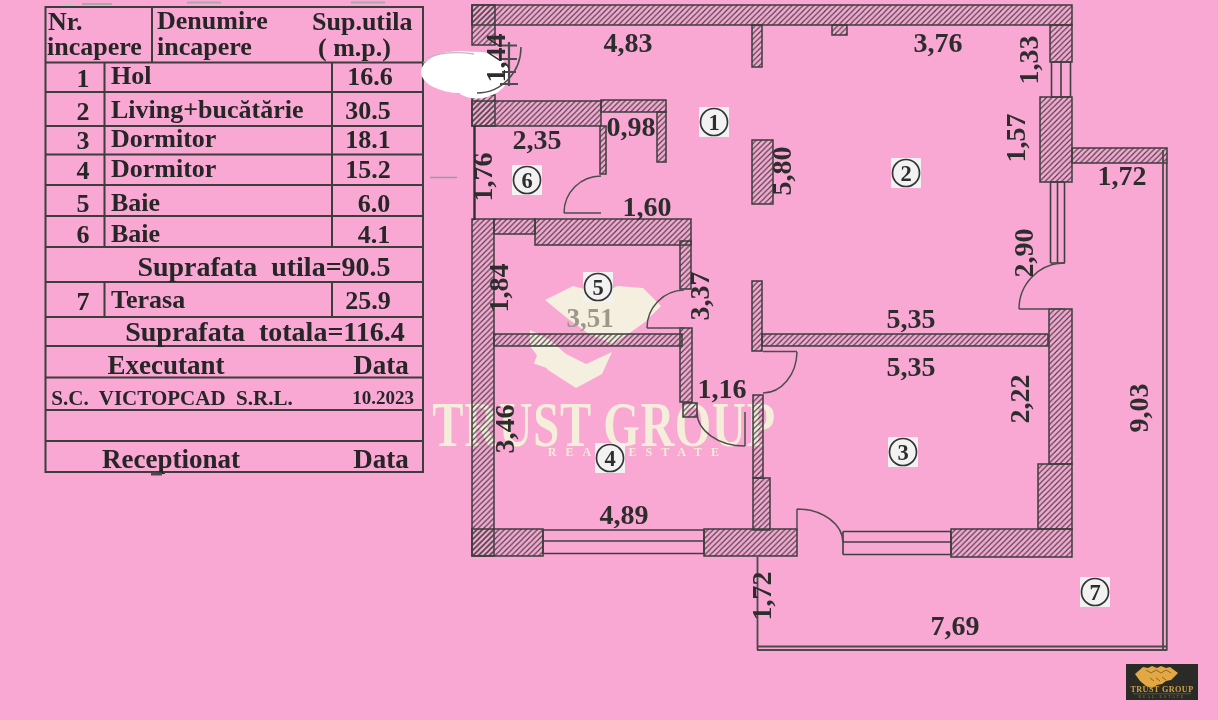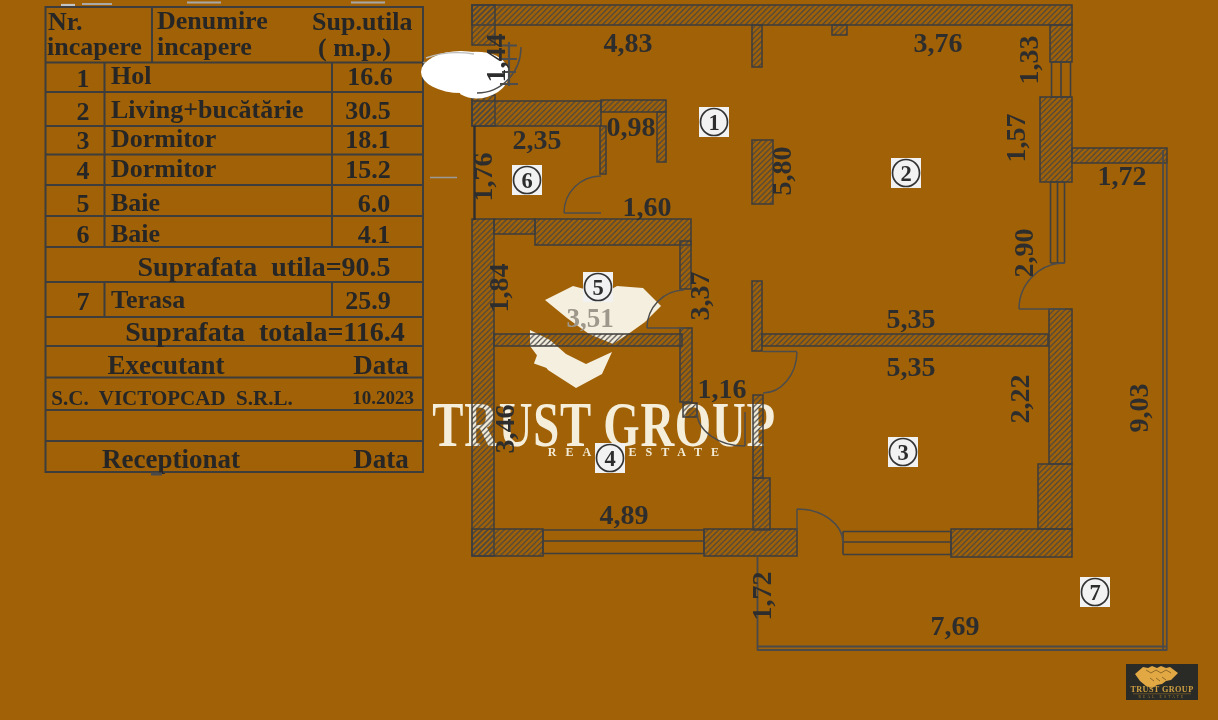--- a/index.html
+++ b/index.html
@@ -1,15 +1,15 @@
 <!DOCTYPE html>
 <html><head><meta charset="utf-8">
 <style>
 html,body{margin:0;padding:0;background:#ffffff;}
-#page{position:relative;width:1218px;height:720px;background:#a16207;overflow:hidden;font-family:"Liberation Serif",serif;}
+#page{position:relative;width:1218px;height:720px;background:#f9a8d4;overflow:hidden;font-family:"Liberation Serif",serif;}
 #page svg{position:absolute;top:0;left:0;filter:blur(0.38px);}
 </style></head>
 <body>
 <div id="page">
 <svg width="1218" height="720" viewBox="0 0 1218 720">
 <defs>
 <pattern id="h" patternUnits="userSpaceOnUse" width="5.5" height="5.5">
 <path d="M-1,1 l2,-2 M0,5.5 l5.5,-5.5 M4.5,6.5 l2,-2" stroke="#454545" stroke-width="1.15" fill="none"></path>
 </pattern>
 <filter id="soft" x="-5%" y="-5%" width="110%" height="110%">

